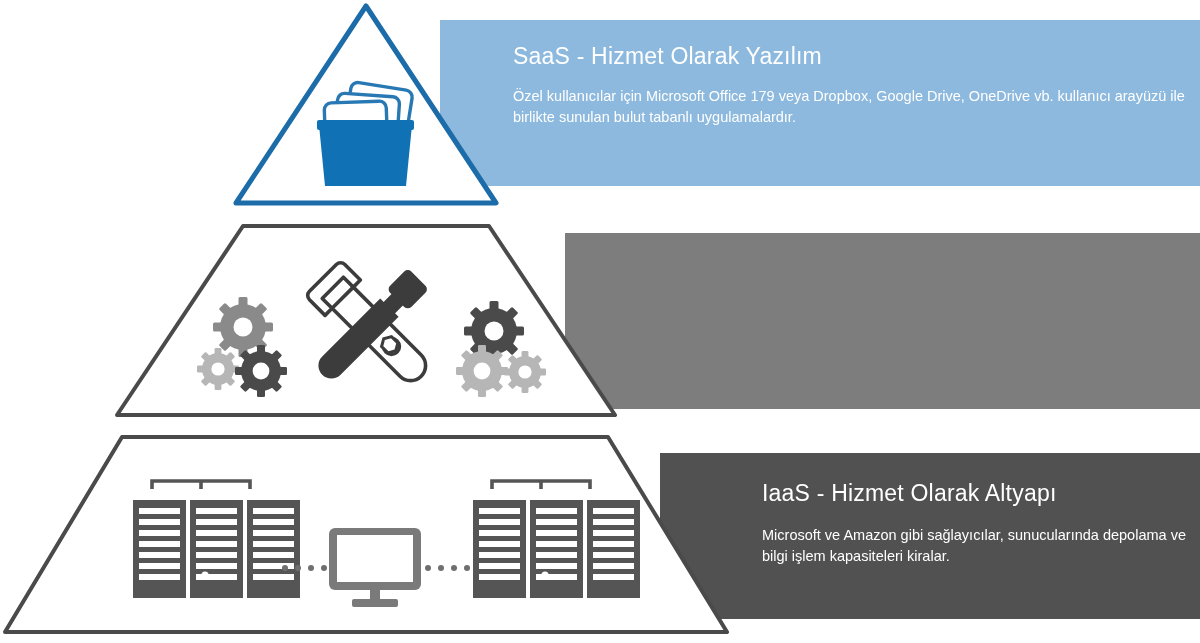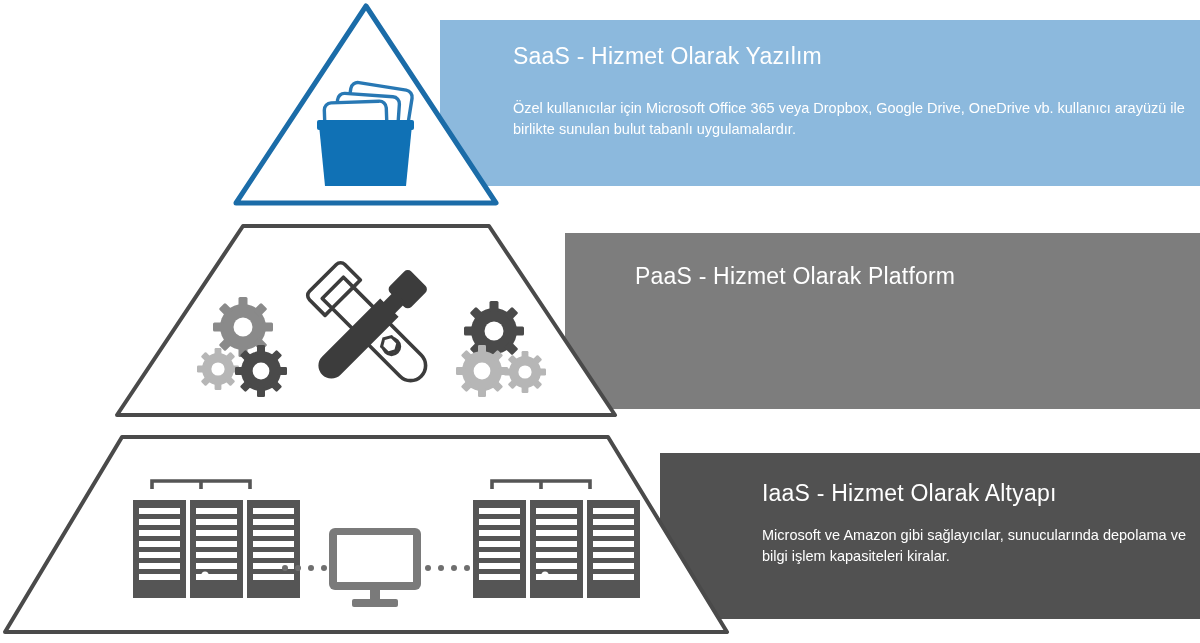--- a/index.html
+++ b/index.html
@@ -37,21 +37,21 @@
     white-space: nowrap;
     margin: 0;
   }
   .band-desc {
     font-size: 14.5px;
     line-height: 1.42;
     margin: 0;
     font-weight: 400;
   }
   .txt-saas { left: 513px; top: 43px;  width: 680px; }
-  .txt-saas .band-title { margin-bottom: 28px; }
+  .txt-saas .band-title { margin-bottom: 16px; }
   .txt-paas { left: 635px; top: 263px; width: 560px; }
   .txt-paas .band-title { margin-bottom: 26px; }
   .txt-iaas { left: 762px; top: 480px; width: 440px; }
   .txt-iaas .band-title { margin-bottom: 18px; }
 
   .shapes {
     position: absolute;
     left: 0; top: 0;
     width: 1200px;
     height: 643px;
@@ -317,25 +317,24 @@
           <rect x="593" y="552" width="41" height="6"></rect>
           <rect x="593" y="563" width="41" height="6"></rect>
           <rect x="593" y="574" width="41" height="6"></rect>
         </g>
       </g>
     </g>
   </svg>
 
   <div class="band-text txt-saas">
     <p class="band-title">SaaS - Hizmet Olarak Yazılım</p>
-    <p class="band-desc">Özel kullanıcılar için Microsoft Office 365 veya Dropbox, Google Drive, OneDrive vb. kullanıcı arayüzü ile birlikte sunulan bulut tabanlı uygulamalardır.</p>
+    <p class="band-desc">Özel kullanıcılar için Microsoft Office 179 veya Dropbox, Google Drive, OneDrive vb. kullanıcı arayüzü ile birlikte sunulan bulut tabanlı uygulamalardır.</p>
   </div>
 
   <div class="band-text txt-paas">
-    <p class="band-title">PaaS - Hizmet Olarak Platform</p>
   </div>
 
   <div class="band-text txt-iaas">
     <p class="band-title">IaaS - Hizmet Olarak Altyapı</p>
     <p class="band-desc">Microsoft ve Amazon gibi sağlayıcılar, sunucularında depolama ve bilgi işlem kapasiteleri kiralar.</p>
   </div>
 
 </div>
 
 </body></html>

